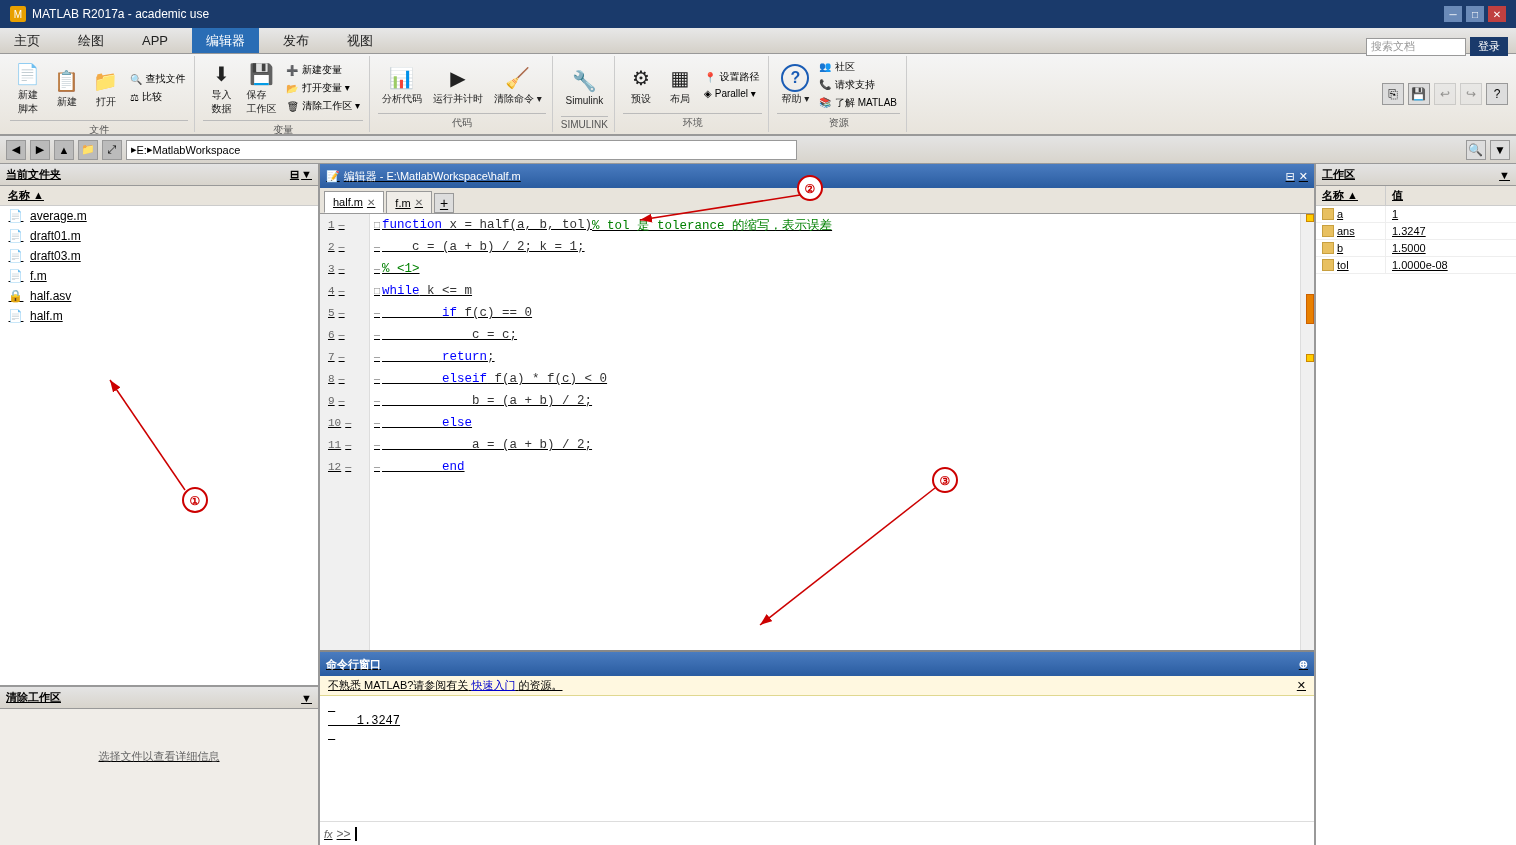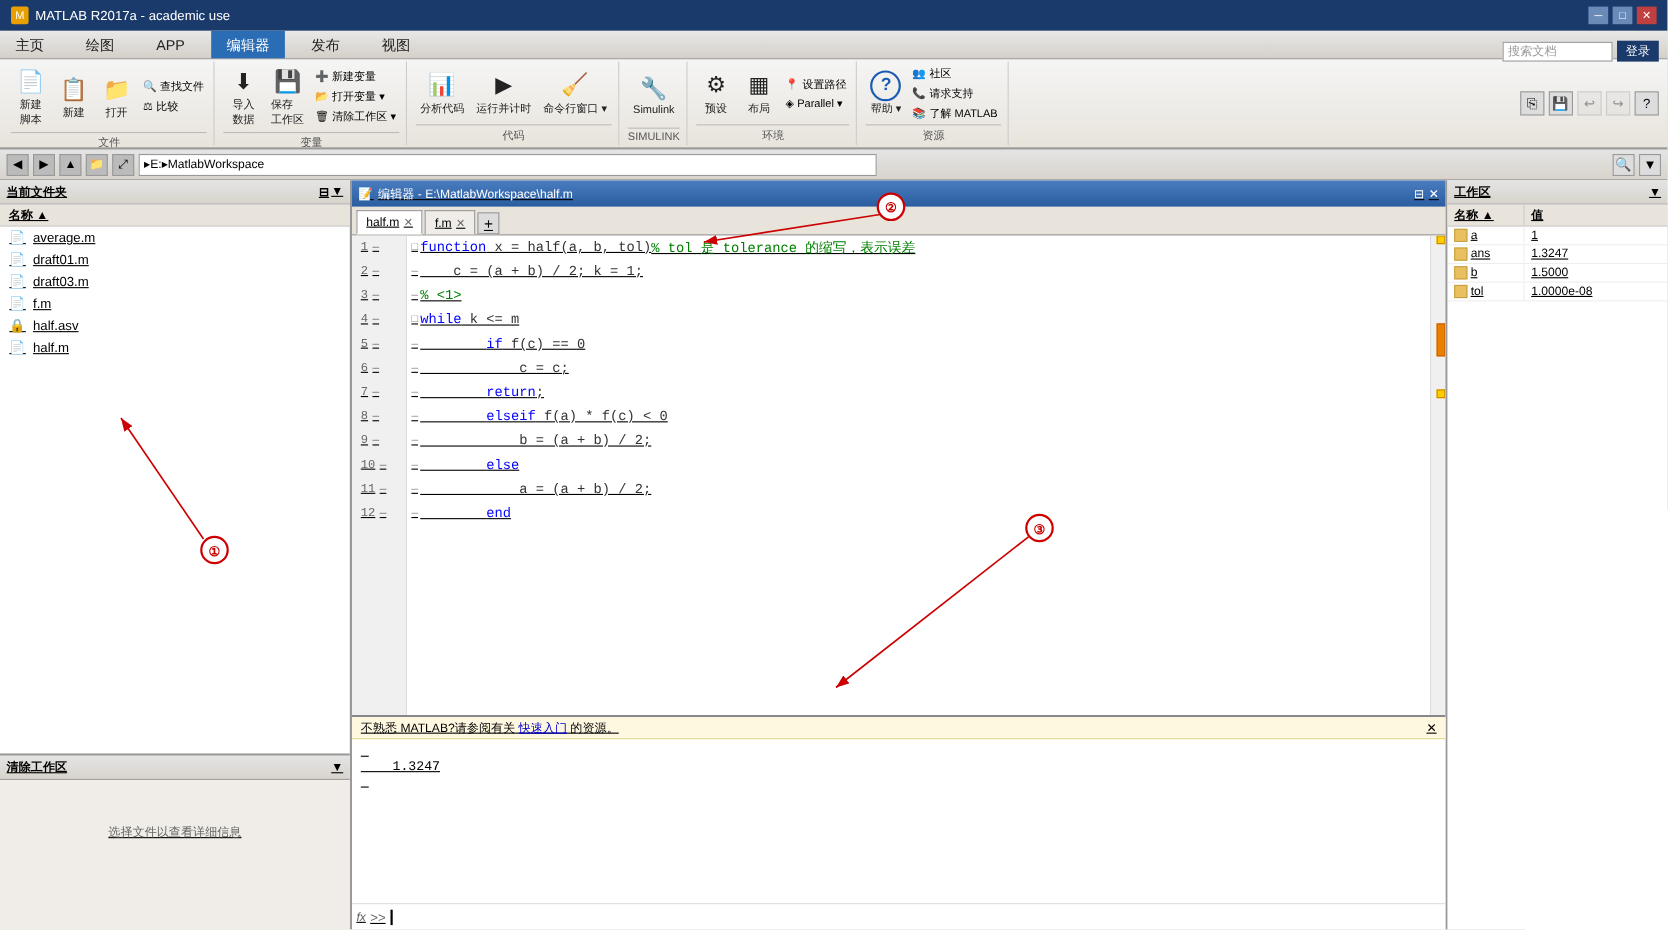--- a/index.html
+++ b/index.html
@@ -445,21 +445,21 @@
       <div class="ribbon-btn">
         <div class="icon">📊</div>
         <span>分析代码</span>
       </div>
       <div class="ribbon-btn">
         <div class="icon">▶</div>
         <span>运行并计时</span>
       </div>
       <div class="ribbon-btn">
         <div class="icon">🧹</div>
-        <span>命令行窗口 ▾</span>
+        <span>清除命令 ▾</span>
       </div>
     </div>
     <div class="ribbon-group-label">代码</div>
   </div>
 
   <div class="ribbon-group">
     <div class="ribbon-buttons">
       <div class="ribbon-btn">
         <div class="icon">🔧</div>
         <span>Simulink</span>
@@ -727,20 +727,26 @@
 
         <div style="width:14px;background:#f0f0f0;border-left:1px solid #ddd;position:relative;">
           <div style="position:absolute;top:0;right:0;width:8px;height:8px;background:#ffcc00;border:1px solid #cc8800;"></div>
           <div style="position:absolute;top:80px;right:0;width:8px;height:30px;background:#e88000;border:1px solid #cc6000;"></div>
           <div style="position:absolute;top:140px;right:0;width:8px;height:8px;background:#ffcc00;border:1px solid #cc8800;"></div>
         </div>
       </div>
     </div>
 
     <div id="cmd-panel">
+      <div class="cmd-header">
+        <span>命令行窗口</span>
+        <div style="display:flex;gap:4px;">
+          <span style="cursor:pointer;">⊕</span>
+        </div>
+      </div>
       <div class="cmd-notice">
         <span>
           <span>不熟悉 MATLAB?请参阅有关</span>
           <a class="cmd-link">快速入门</a>
           <span>的资源。</span>
         </span>
         <span style="cursor:pointer;">✕</span>
       </div>
       <div class="cmd-content">
         <div style="font-family:'Courier New',monospace;font-size:12px;">

